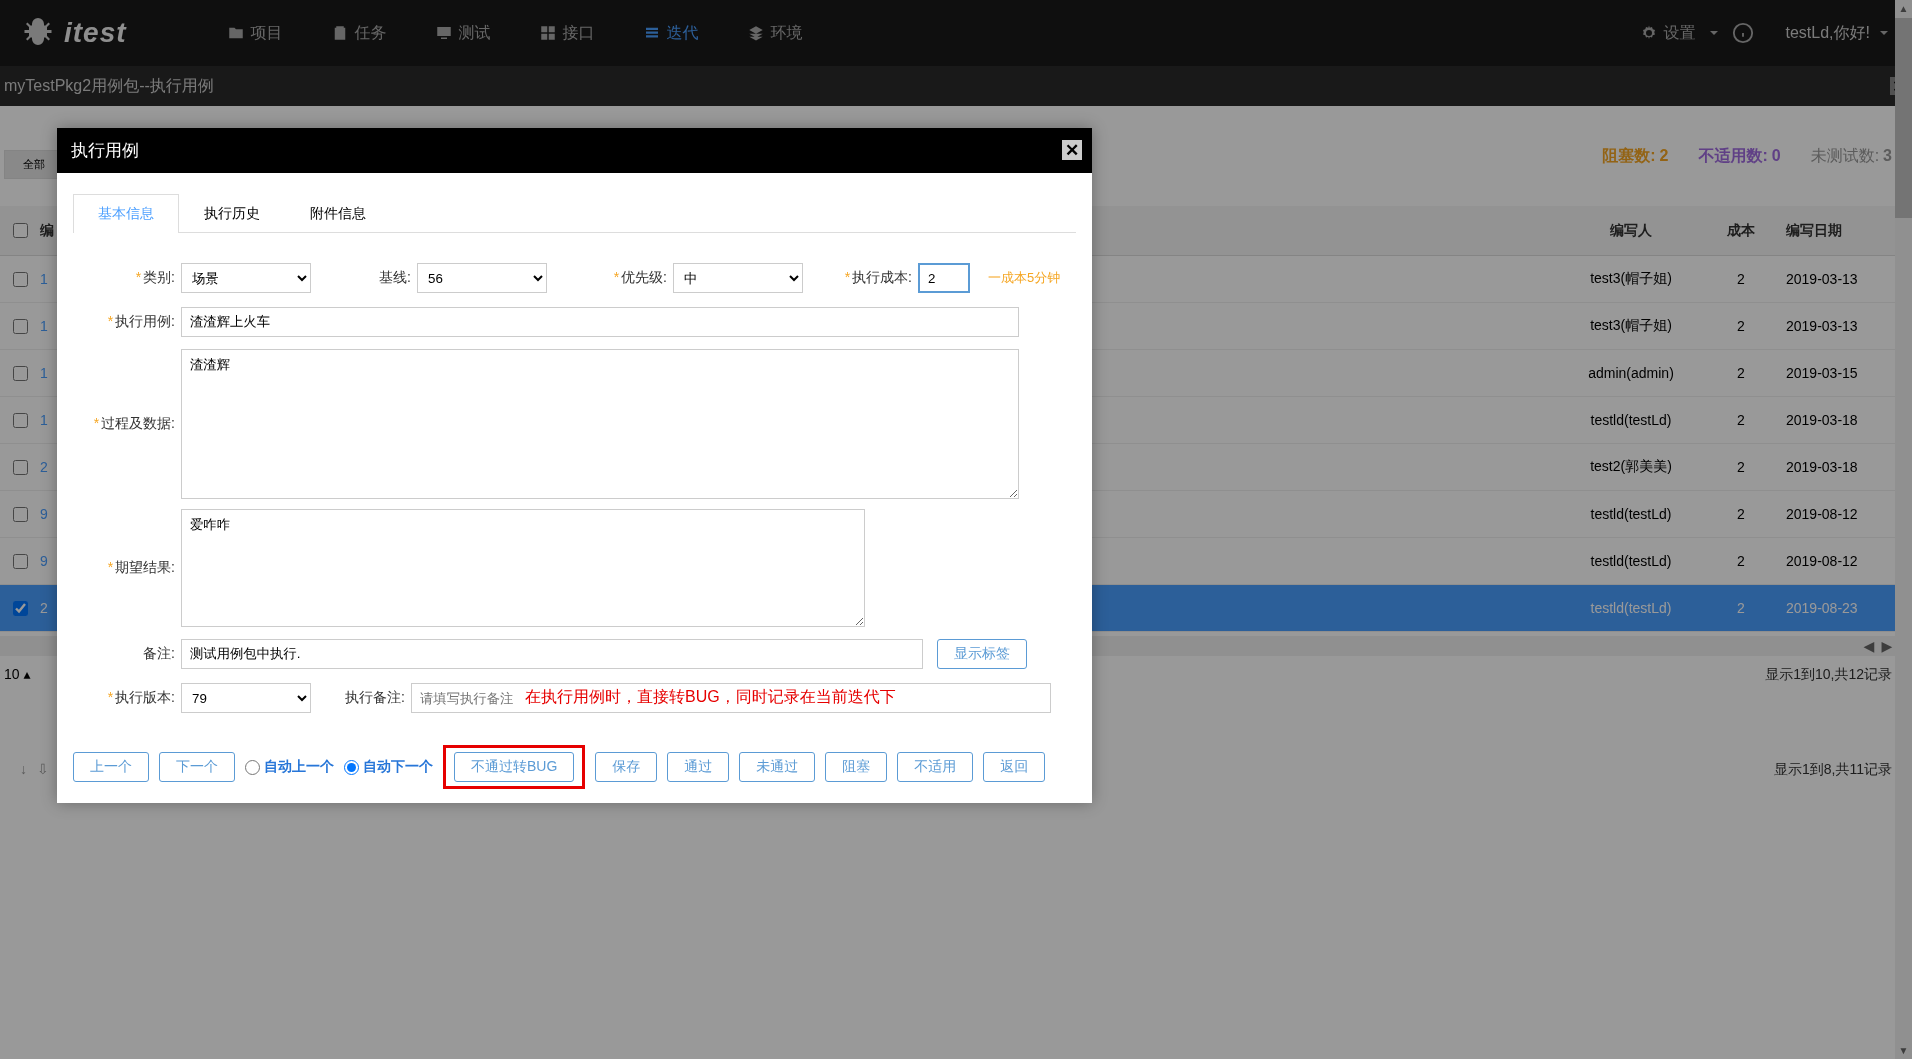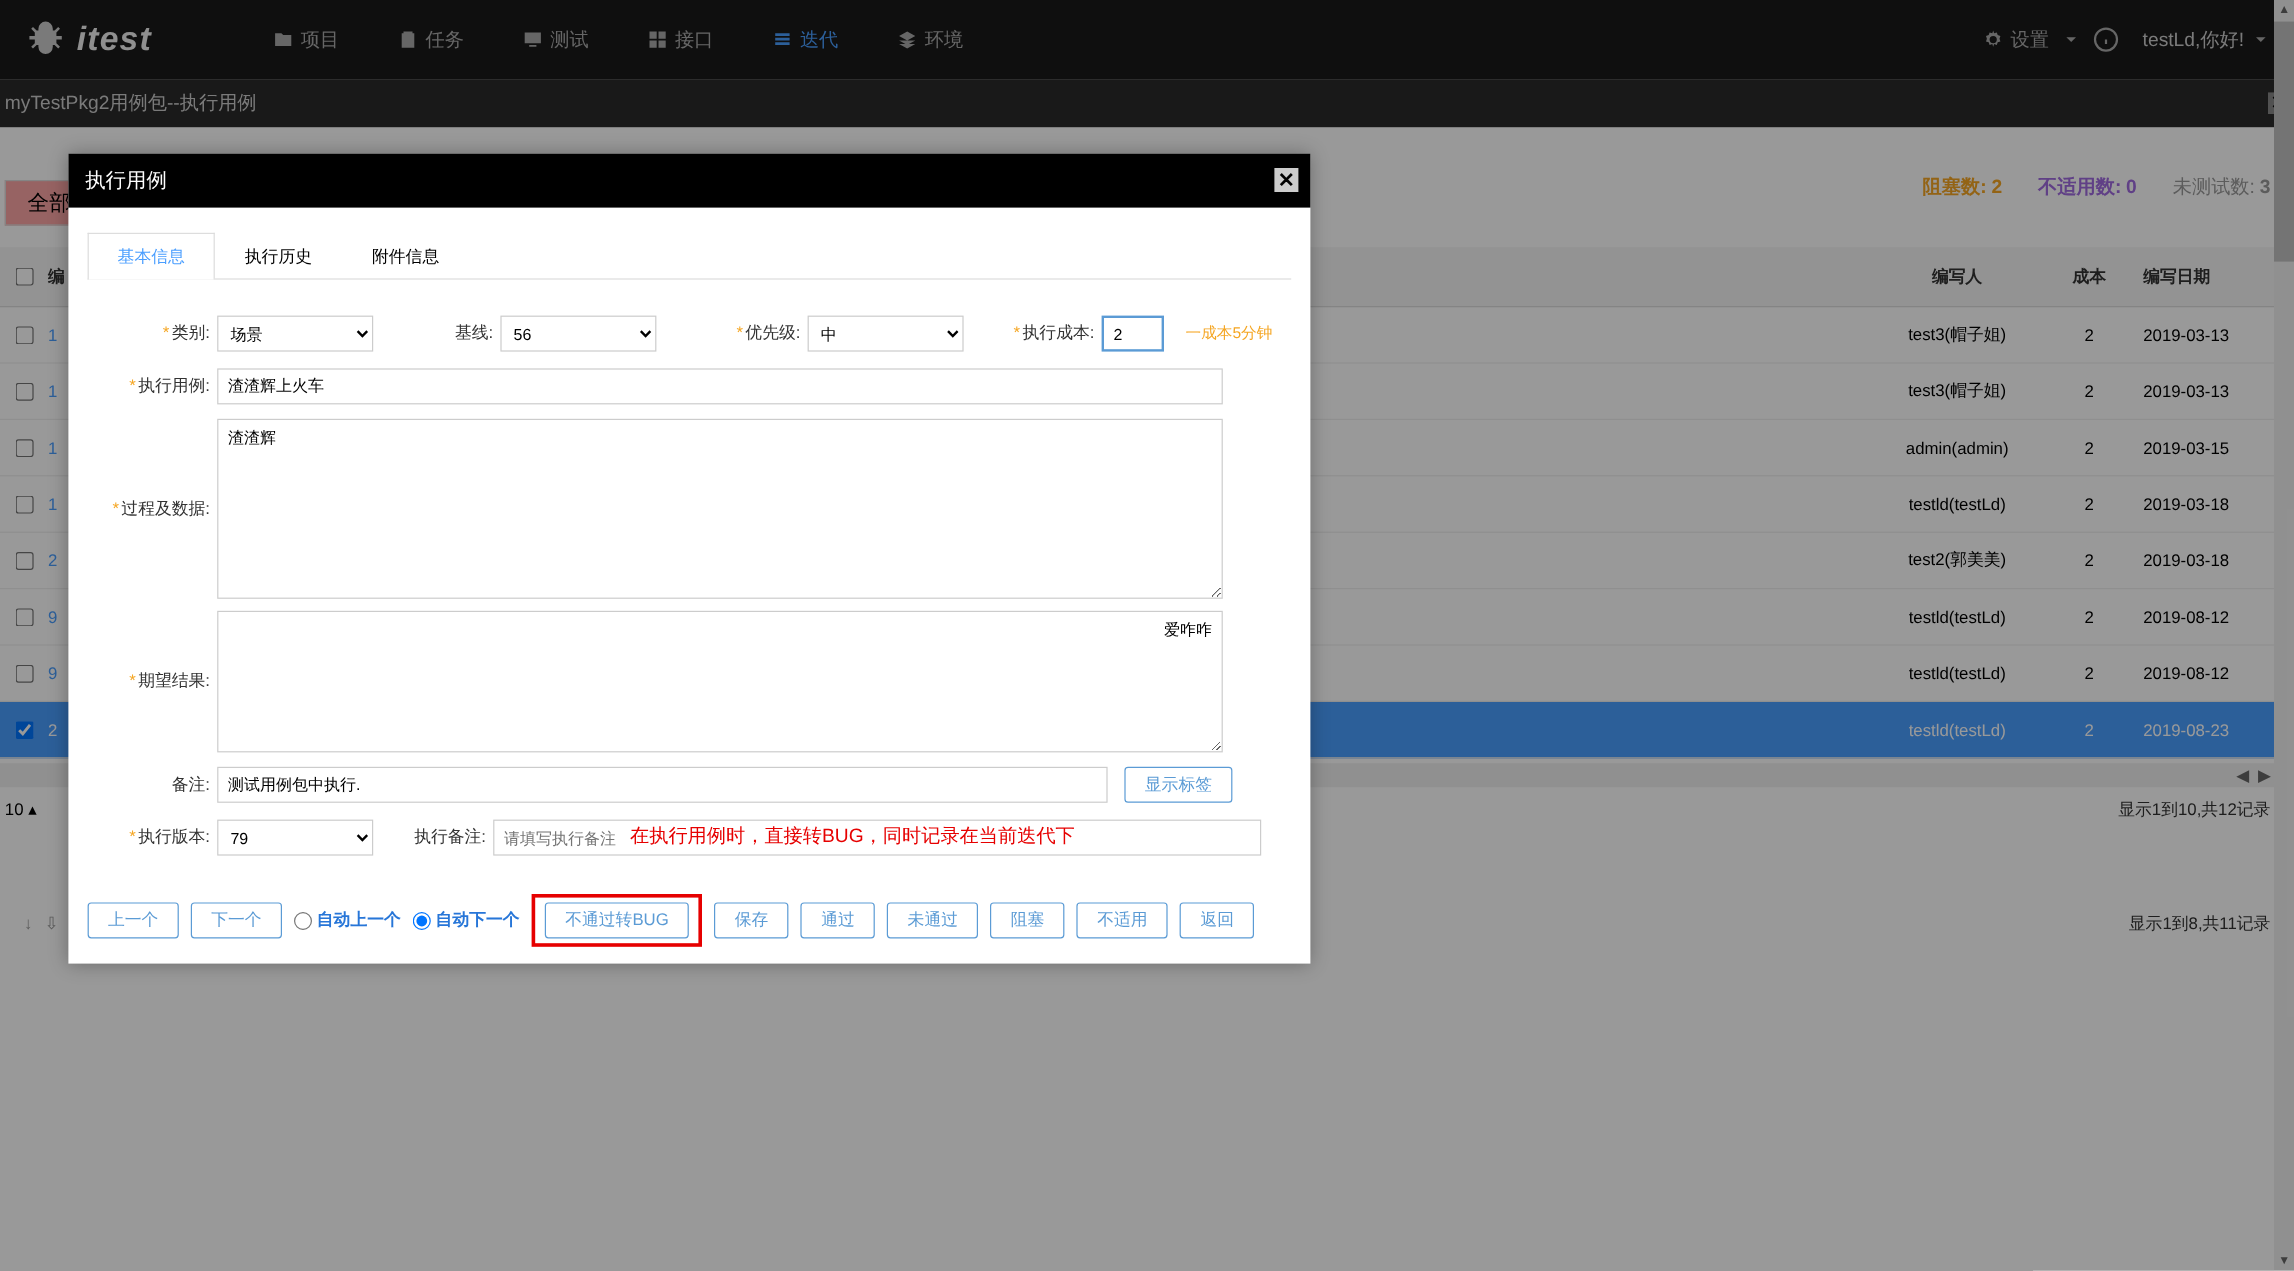--- a/index.html
+++ b/index.html
@@ -7,21 +7,21 @@
 
 
 .topnav { background: #1a1a1a; height: 66px; display: flex; align-items: center; padding: 0 20px; color: #ccc; position: relative; }
 .logo { display: flex; align-items: center; gap: 8px; margin-right: 100px; }
 .logo svg { width: 36px; height: 36px; }
 .logo-text { font-size: 28px; font-weight: bold; font-style: italic; letter-spacing: 1px; color: #eee; }
 .nav-items { display: flex; gap: 48px; align-items: center; }
 .nav-item { display: flex; align-items: center; gap: 6px; color: #aaa; cursor: pointer; font-size: 16px; }
 .nav-item.active { color: #4a9eff; }
 .nav-icon { width: 18px; height: 18px; display: inline-block; }
-.nav-right { margin-left: auto; display: flex; align-items: center; gap: 20px; }
+.nav-right { margin-left: auto; display: flex; align-items: center; gap: 32px; }
 .settings-group { display: flex; align-items: center; gap: 10px; }
 .user-greeting { color: #ccc; font-size: 16px; display: flex; align-items: center; gap: 6px; }
 
 
 .breadcrumb-bar { background: #2a2a2a; color: #ccc; height: 40px; display: flex; align-items: center; padding: 0 4px; font-size: 16px; position: relative; }
 .breadcrumb-close { position: absolute; right: 4px; width: 18px; height: 18px; background: #888; color: #000; display: flex; align-items: center; justify-content: center; font-weight: bold; cursor: pointer; }
 
 
 .dim-overlay { position: absolute; top: 0; left: 0; right: 0; bottom: 0; background: rgba(0,0,0,0.4); pointer-events: none; z-index: 5; }
 
@@ -80,21 +80,21 @@
 .footer-buttons { display: flex; align-items: center; gap: 10px; padding: 8px 16px 14px; }
 .radio-label { display: flex; align-items: center; gap: 4px; color: #2776d8; font-weight: bold; }
 
 input[type=checkbox], input[type=radio] { width: 15px; height: 15px; }
 
 
 .right-scroll { position: absolute; right: 0; top: 0; width: 17px; height: 1059px; background: #f1f1f1; }
 .right-scroll-thumb { position: absolute; top: 18px; width: 100%; height: 200px; background: #c1c1c1; }
 .right-scroll-arrow { position: absolute; width: 100%; height: 17px; display: flex; align-items: center; justify-content: center; color: #666; font-size: 10px; }
 
-.tab-all { position: absolute; top: 150px; left: 4px; padding: 6px 18px; background: #fca5a5; border: 1px solid #ddd; font-size: 18px; }
+.tab-all { position: absolute; top: 150px; left: 4px; padding: 6px 18px; background: #e5e5e5; border: 1px solid #ddd; font-size: 11px; }
 </style>
 </head>
 <body>
 
 <div class="topnav">
   <div class="logo">
     <svg viewBox="0 0 24 24" fill="#ccc">
         <path d="M12 2a4 4 0 014 4v1h1l2-2 1 1-2 2v2h3v2h-3v2l2 2-1 1-2-2h-1v1a4 4 0 01-8 0v-1H7l-2 2-1-1 2-2v-2H3v-2h3V8L4 6l1-1 2 2h1V6a4 4 0 014-4z"></path>
       </svg>
     <span class="logo-text">itest</span>
@@ -324,21 +324,21 @@
       <input class="form-input" style="width: 838px;" value="渣渣辉上火车">
     </div>
 
     <div class="form-row" style="align-items:center">
       <div class="form-label"><span class="req">*</span><span>过程及数据:</span></div>
       <textarea class="form-textarea" style="width: 838px; height: 150px;">渣渣辉</textarea>
     </div>
 
     <div class="form-row" style="align-items:center">
       <div class="form-label"><span class="req">*</span><span>期望结果:</span></div>
-      <textarea class="form-textarea" style="width: 838px; height: 118px; text-align: right;">爱咋咋</textarea>
+      <textarea class="form-textarea" style="width: 684px; height: 118px;">爱咋咋</textarea>
     </div>
 
     <div class="form-row">
       <div class="form-label"><span>备注:</span></div>
       <input class="form-input" style="width: 742px;" value="测试用例包中执行.">
       <button class="btn-outline" style="margin-left:14px">显示标签</button>
     </div>
 
     <div class="form-row" style="position:relative">
       <div class="form-label"><span class="req">*</span><span>执行版本:</span></div>

